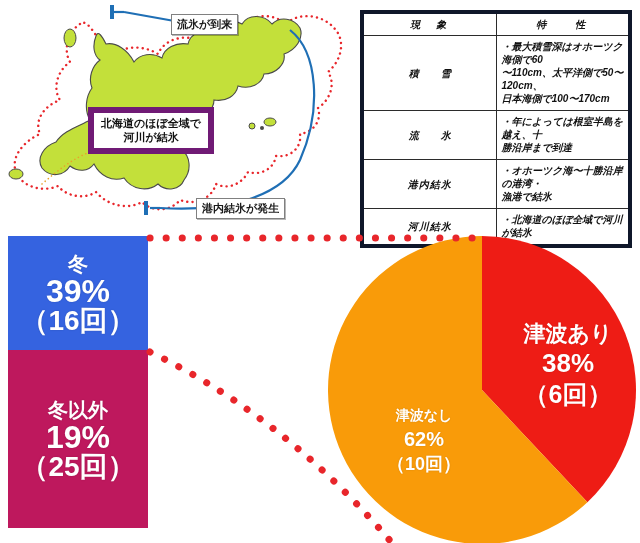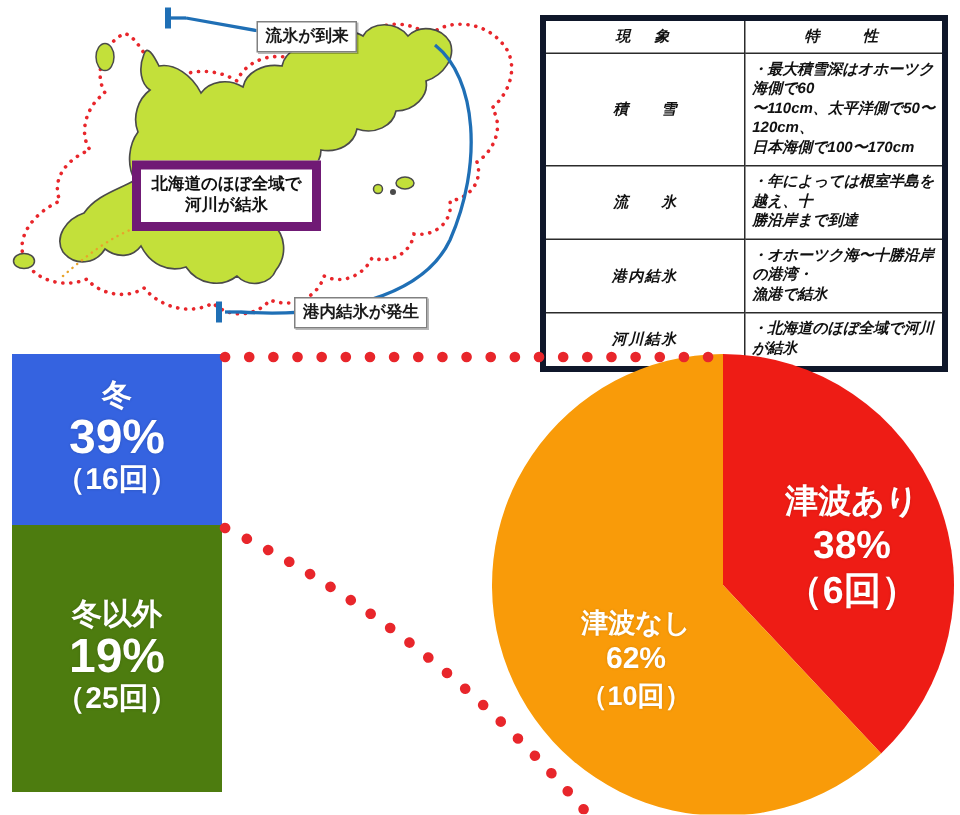--- a/index.html
+++ b/index.html
@@ -127,21 +127,21 @@
   #bar-seg-winter {
     top: 0; height: 116px;
     background: #3563e0;
   }
   #bar-seg-other {
     top: 116px; height: 176px;
     background: #8ccb4f;
   }
   .bar-seg .l1 { font-size: 20px; line-height: 25px; }
   .bar-seg .l2 { font-size: 32px; line-height: 29px; }
-  .bar-seg .l3 { font-size: 20px; line-height: 29px; }
+  .bar-seg .l3 { font-size: 28px; line-height: 29px; }
 
   
   #pie-chart {
     position: absolute;
     left: 328px; top: 236px;
     width: 310px;
     height: 310px;
   }
   #pie-svg { position: absolute; left: 0; top: 0; }
   .pie-label {
@@ -150,21 +150,21 @@
     color: #ffffff;
     font-weight: 700;
     text-shadow: 0 0 2px rgba(0,0,0,0.14);
     margin-top: 31px;
   }
   #pie-label-tsunami-yes { left: 172px; top: 52px; width: 136px; }
   #pie-label-tsunami-yes .l1 { font-size: 22px; line-height: 29px; }
   #pie-label-tsunami-yes .l2 { font-size: 26px; line-height: 31px; }
   #pie-label-tsunami-yes .l3 { font-size: 25px; line-height: 31px; }
   #pie-label-tsunami-no { left: 32px; top: 137px; width: 128px; }
-  #pie-label-tsunami-no .l1 { font-size: 18px; line-height: 23px; }
+  #pie-label-tsunami-no .l1 { font-size: 14px; line-height: 23px; }
   #pie-label-tsunami-no .l2 { font-size: 20px; line-height: 25px; }
   #pie-label-tsunami-no .l3 { font-size: 18px; line-height: 24px; }
 
   
   #connectors {
     position: absolute;
     left: 0; top: 0;
     width: 640px; height: 543px;
     pointer-events: none;
   }
@@ -258,21 +258,21 @@
       </tbody>
     </table>
   </div>
 
   <div id="stacked-bar">
     <div class="bar-seg" id="bar-seg-winter" style="height: 114px; background: rgb(53, 99, 224);">
       <span class="l1">冬</span>
       <span class="l2">39%</span>
       <span class="l3">（16回）</span>
     </div>
-    <div class="bar-seg" id="bar-seg-other" style="top: 114px; height: 178px; background: #4d7c0f;">
+    <div class="bar-seg" id="bar-seg-other" style="top: 114px; height: 178px; background: #be185d;">
       <span class="l1">冬以外</span>
       <span class="l2">19%</span>
       <span class="l3">（25回）</span>
     </div>
   </div>
 
   <div id="pie-chart">
     <svg id="pie-svg" width="310" height="310" viewBox="0 0 310 310">
 
       <g>

